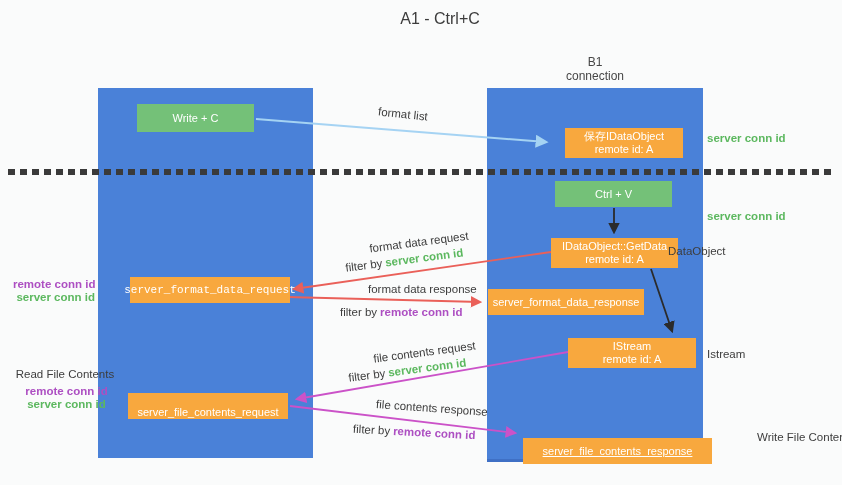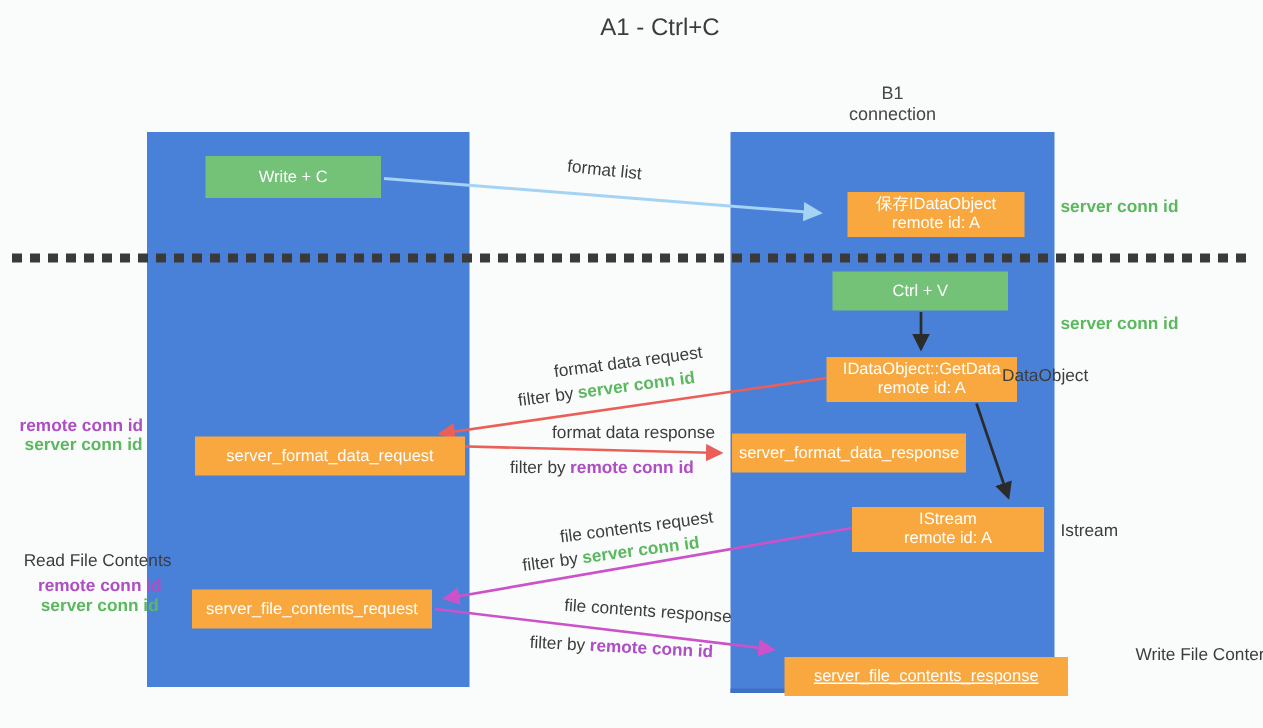--- a/index.html
+++ b/index.html
@@ -16,24 +16,24 @@
   .divider{position:absolute;left:8px;top:169px;width:828px;height:6px;
            background:repeating-linear-gradient(90deg,#3a3a3a 0 7px,transparent 7px 12px);}
   .box{position:absolute;display:flex;flex-direction:column;align-items:center;
        justify-content:center;color:#fff;font-size:11px;line-height:13px;text-align:center;}
   .green{background:#74c178;}
   .orange{background:#f8a83e;}
   .ctrl-c{left:137px;top:104px;width:117px;height:28px;}
   .save-obj{left:550px;top:128px;width:118px;height:30px;margin-left:15px;}
   .ctrl-v{left:555px;top:181px;width:117px;height:26px;}
   .getdata{left:551px;top:238px;width:127px;height:30px;}
-  .fmt-req{left:130px;top:291px;width:180px;height:26px;}
+  .fmt-req{left:130px;top:277px;width:160px;height:26px;font-family:Liberation Mono, monospace;}
   .fmt-res{left:488px;top:289px;width:156px;height:26px;}
   .istream-box{left:568px;top:338px;width:128px;height:30px;}
-  .file-req{left:128px;top:393px;width:160px;height:26px;}
+  .file-req{left:128px;top:393px;width:160px;height:26px;justify-content:flex-end;}
   .file-res{left:523px;top:438px;width:189px;height:26px;text-decoration:underline;}
   .lbl{position:absolute;font-size:11.5px;color:#3d3d3d;white-space:nowrap;}
   .gr{color:#5cb85f;font-weight:bold;}
   .pu{color:#ad4fc2;font-weight:bold;}
   .lbl .gr,.lbl .pu{margin-left:3px;}
   .format-list{left:378px;top:108px;transform:rotate(6deg);}
   .scid-top{left:707px;top:132px;}
   .scid-mid{left:707px;top:210px;}
   .dataobject-lbl{left:668px;top:245px;}
   .istream-lbl{left:707px;top:348px;}

